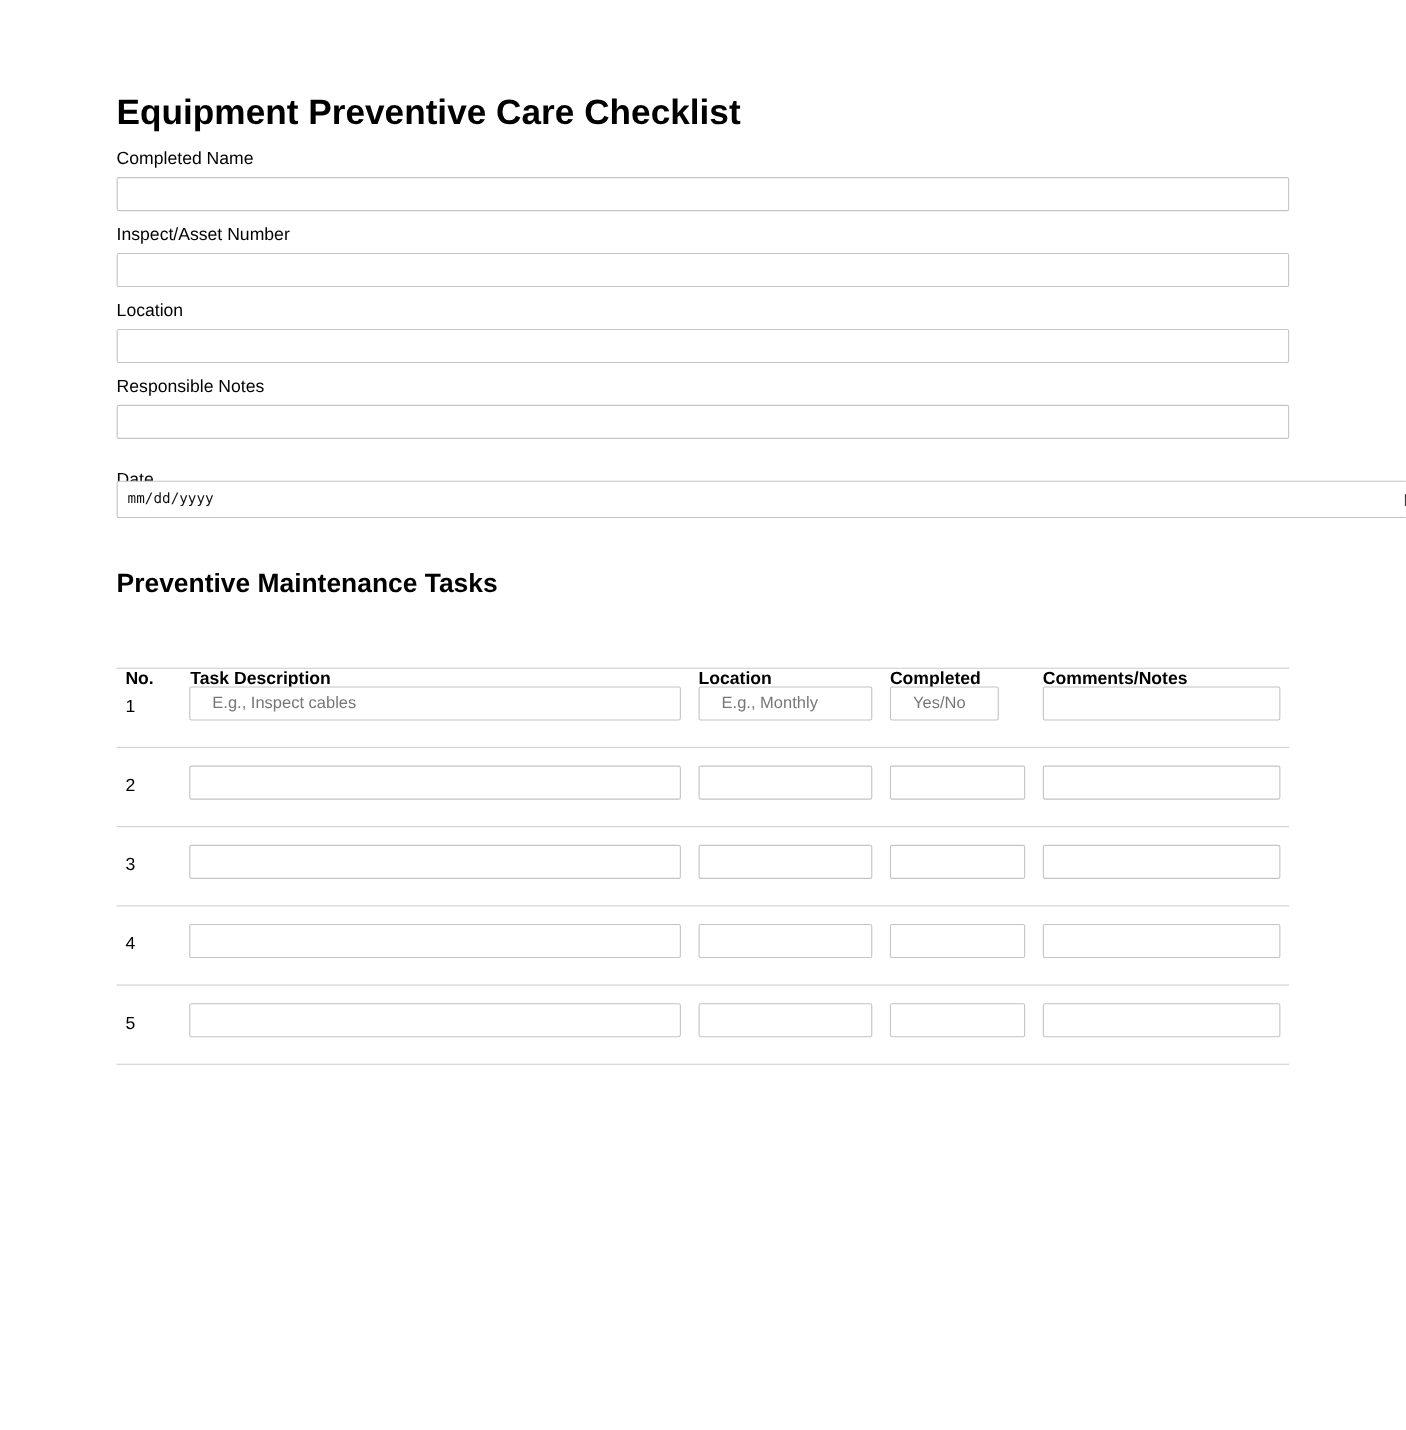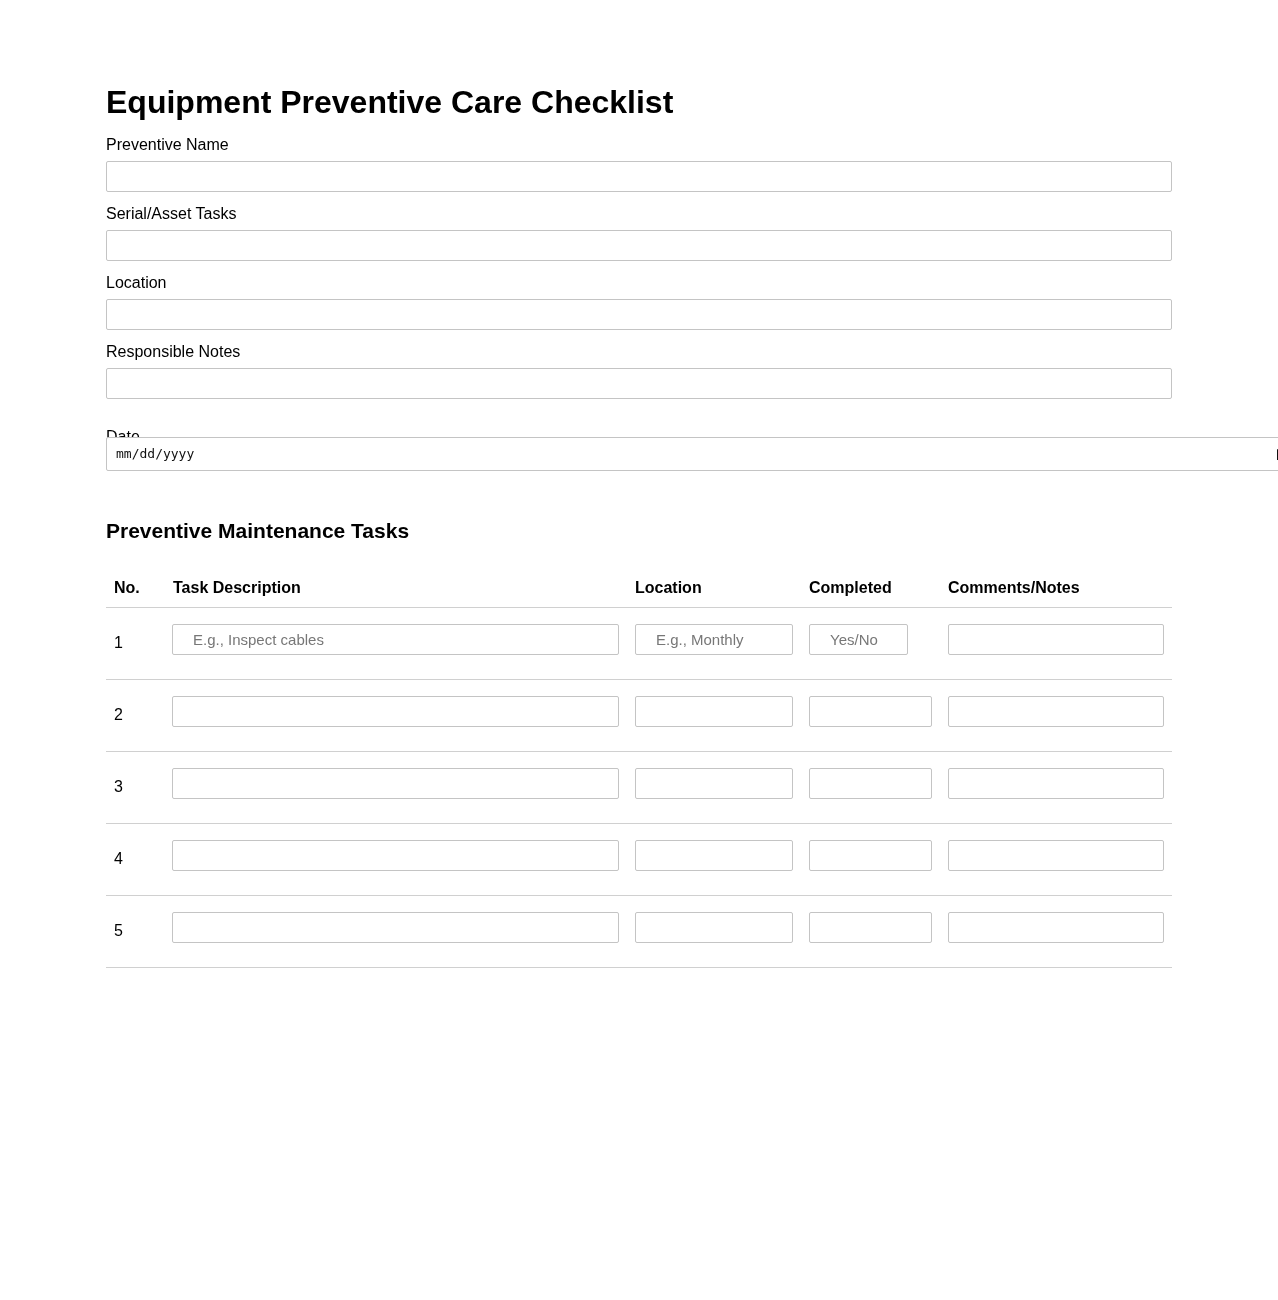--- a/index.html
+++ b/index.html
@@ -4,37 +4,37 @@
 <style>
   html, body { margin: 0; padding: 0; background: #ffffff; }
   body { width: 1278px; height: 1300px; font-family: "Liberation Sans", sans-serif; color: #000; position: relative; }
   .container { position: absolute; left: 106px; top: 0; width: 1066px; }
   h1 { position: absolute; top: 83px; left: 0; margin: 0; font-size: 32px; font-weight: bold; line-height: 38px; white-space: nowrap; }
   .field-label { position: absolute; left: 0; font-size: 16px; line-height: 20px; }
   .text-input { position: absolute; left: 0; width: 1066px; height: 31px; box-sizing: border-box; border: 1px solid #c4c4c4; border-radius: 2px; background: #fff; padding: 0 8px; font-family: "Liberation Sans", sans-serif; font-size: 15px; }
   .date-input { position: absolute; left: 0; width: 1196px; height: 34px; box-sizing: border-box; border: 1px solid #c4c4c4; border-radius: 2px; background: #fff; }
   .date-text { position: absolute; left: 9px; top: 8px; font-family: "DejaVu Sans Mono", monospace; font-size: 13px; color: #111; }
   .cal-icon { position: absolute; right: 12px; top: 10px; width: 12px; height: 12px; }
-  h2 { position: absolute; top: 516px; left: 0; margin: 0; font-size: 21px; font-weight: bold; line-height: 30px; white-space: nowrap; }
-  .th { position: absolute; top: 578px; font-size: 16px; font-weight: bold; line-height: 20px; white-space: nowrap; }
+  h2 { position: absolute; top: 516px; left: 0; margin: 0; font-size: 24px; font-weight: bold; line-height: 30px; white-space: nowrap; }
+  .th { position: absolute; top: 608px; font-size: 16px; font-weight: bold; line-height: 20px; white-space: nowrap; }
   .hline { position: absolute; left: 0; width: 1066px; height: 1px; background: #d0d0d0; }
   .row-no { position: absolute; left: 8px; font-size: 16px; line-height: 20px; }
   .cell-input { position: absolute; height: 31px; box-sizing: border-box; border: 1px solid #c4c4c4; border-radius: 2px; background: #fff; padding: 0 20px; font-family: "Liberation Sans", sans-serif; font-size: 15px; }
   .cell-input::placeholder { color: #777; }
 </style>
 </head>
 <body>
 
 <div class="container">
   <h1>Equipment Preventive Care Checklist</h1>
 
-  <label class="field-label" style="top:135px">Preventive Name</label>
+  <label class="field-label" style="top:135px">Completed Name</label>
   <input class="text-input" style="top: 161px;" type="text" placeholder="">
 
-  <label class="field-label" style="top:204px">Serial/Asset Tasks</label>
+  <label class="field-label" style="top:204px">Inspect/Asset Number</label>
   <input class="text-input" style="top: 230px;" type="text" placeholder="">
 
   <label class="field-label" style="top:273px">Location</label>
   <input class="text-input" style="top: 299px;" type="text" placeholder="">
 
   <label class="field-label" style="top:342px">Responsible Notes</label>
   <input class="text-input" style="top: 368px;" type="text" placeholder="">
 
   <label class="field-label" style="top:427px">Date</label>
   <div class="date-input" style="top:437px">

